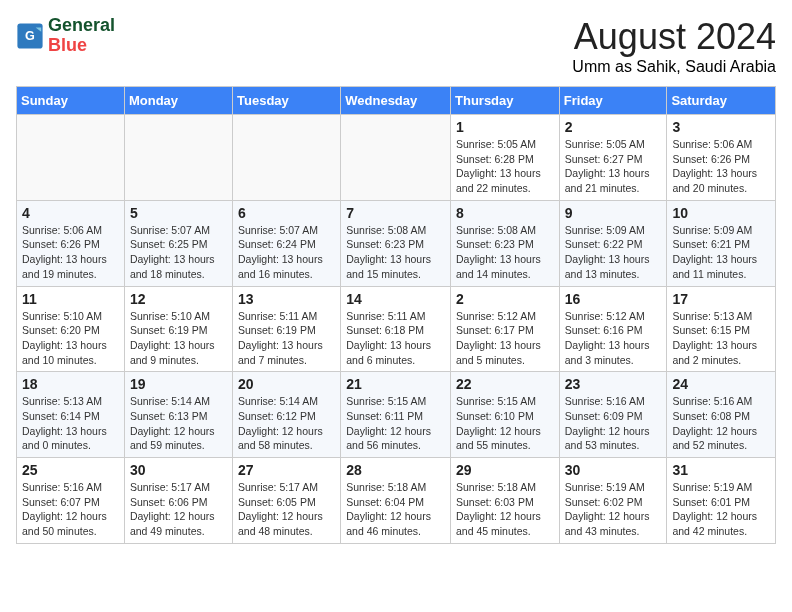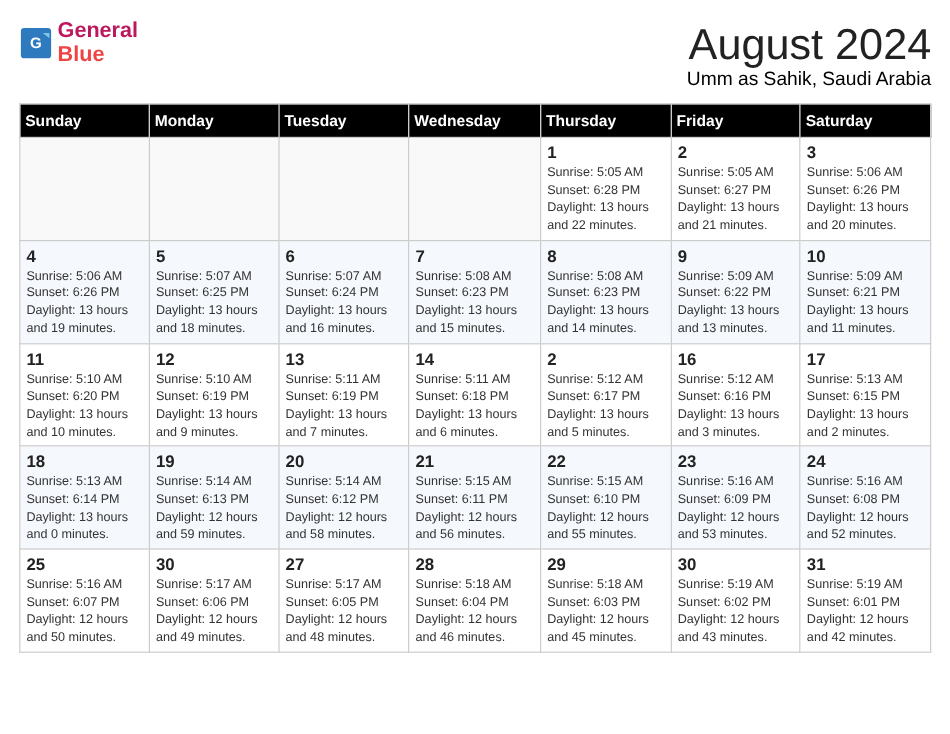--- a/index.html
+++ b/index.html
@@ -21,21 +21,21 @@
       align-items: center;
       gap: 4px;
     }
     .logo-text {
       font-size: 18px;
       font-weight: bold;
       color: #333;
       line-height: 1.1;
     }
     .logo-text span {
-      color: #be185d;
+      color: #14532d;
     }
     .logo-icon {
       width: 28px;
       height: 28px;
     }
     .title-block {
       text-align: right;
       margin-left: 12px;
     }
     .main-title {
@@ -46,21 +46,21 @@
     .subtitle {
       font-size: 16px;
       color: #000000;
     }
     table {
       width: 100%;
       border-collapse: collapse;
       font-size: 11px;
     }
     thead tr th {
-      background-color: #000000;
+      background-color: #3b82f6;
       color: #fff;
       padding: 6px 4px;
       text-align: left;
       font-size: 13px;
       font-weight: bold;
       border: 1px solid #ccc;
     }
     tbody tr td {
       border: 1px solid #ccc;
       padding: 4px 5px;

